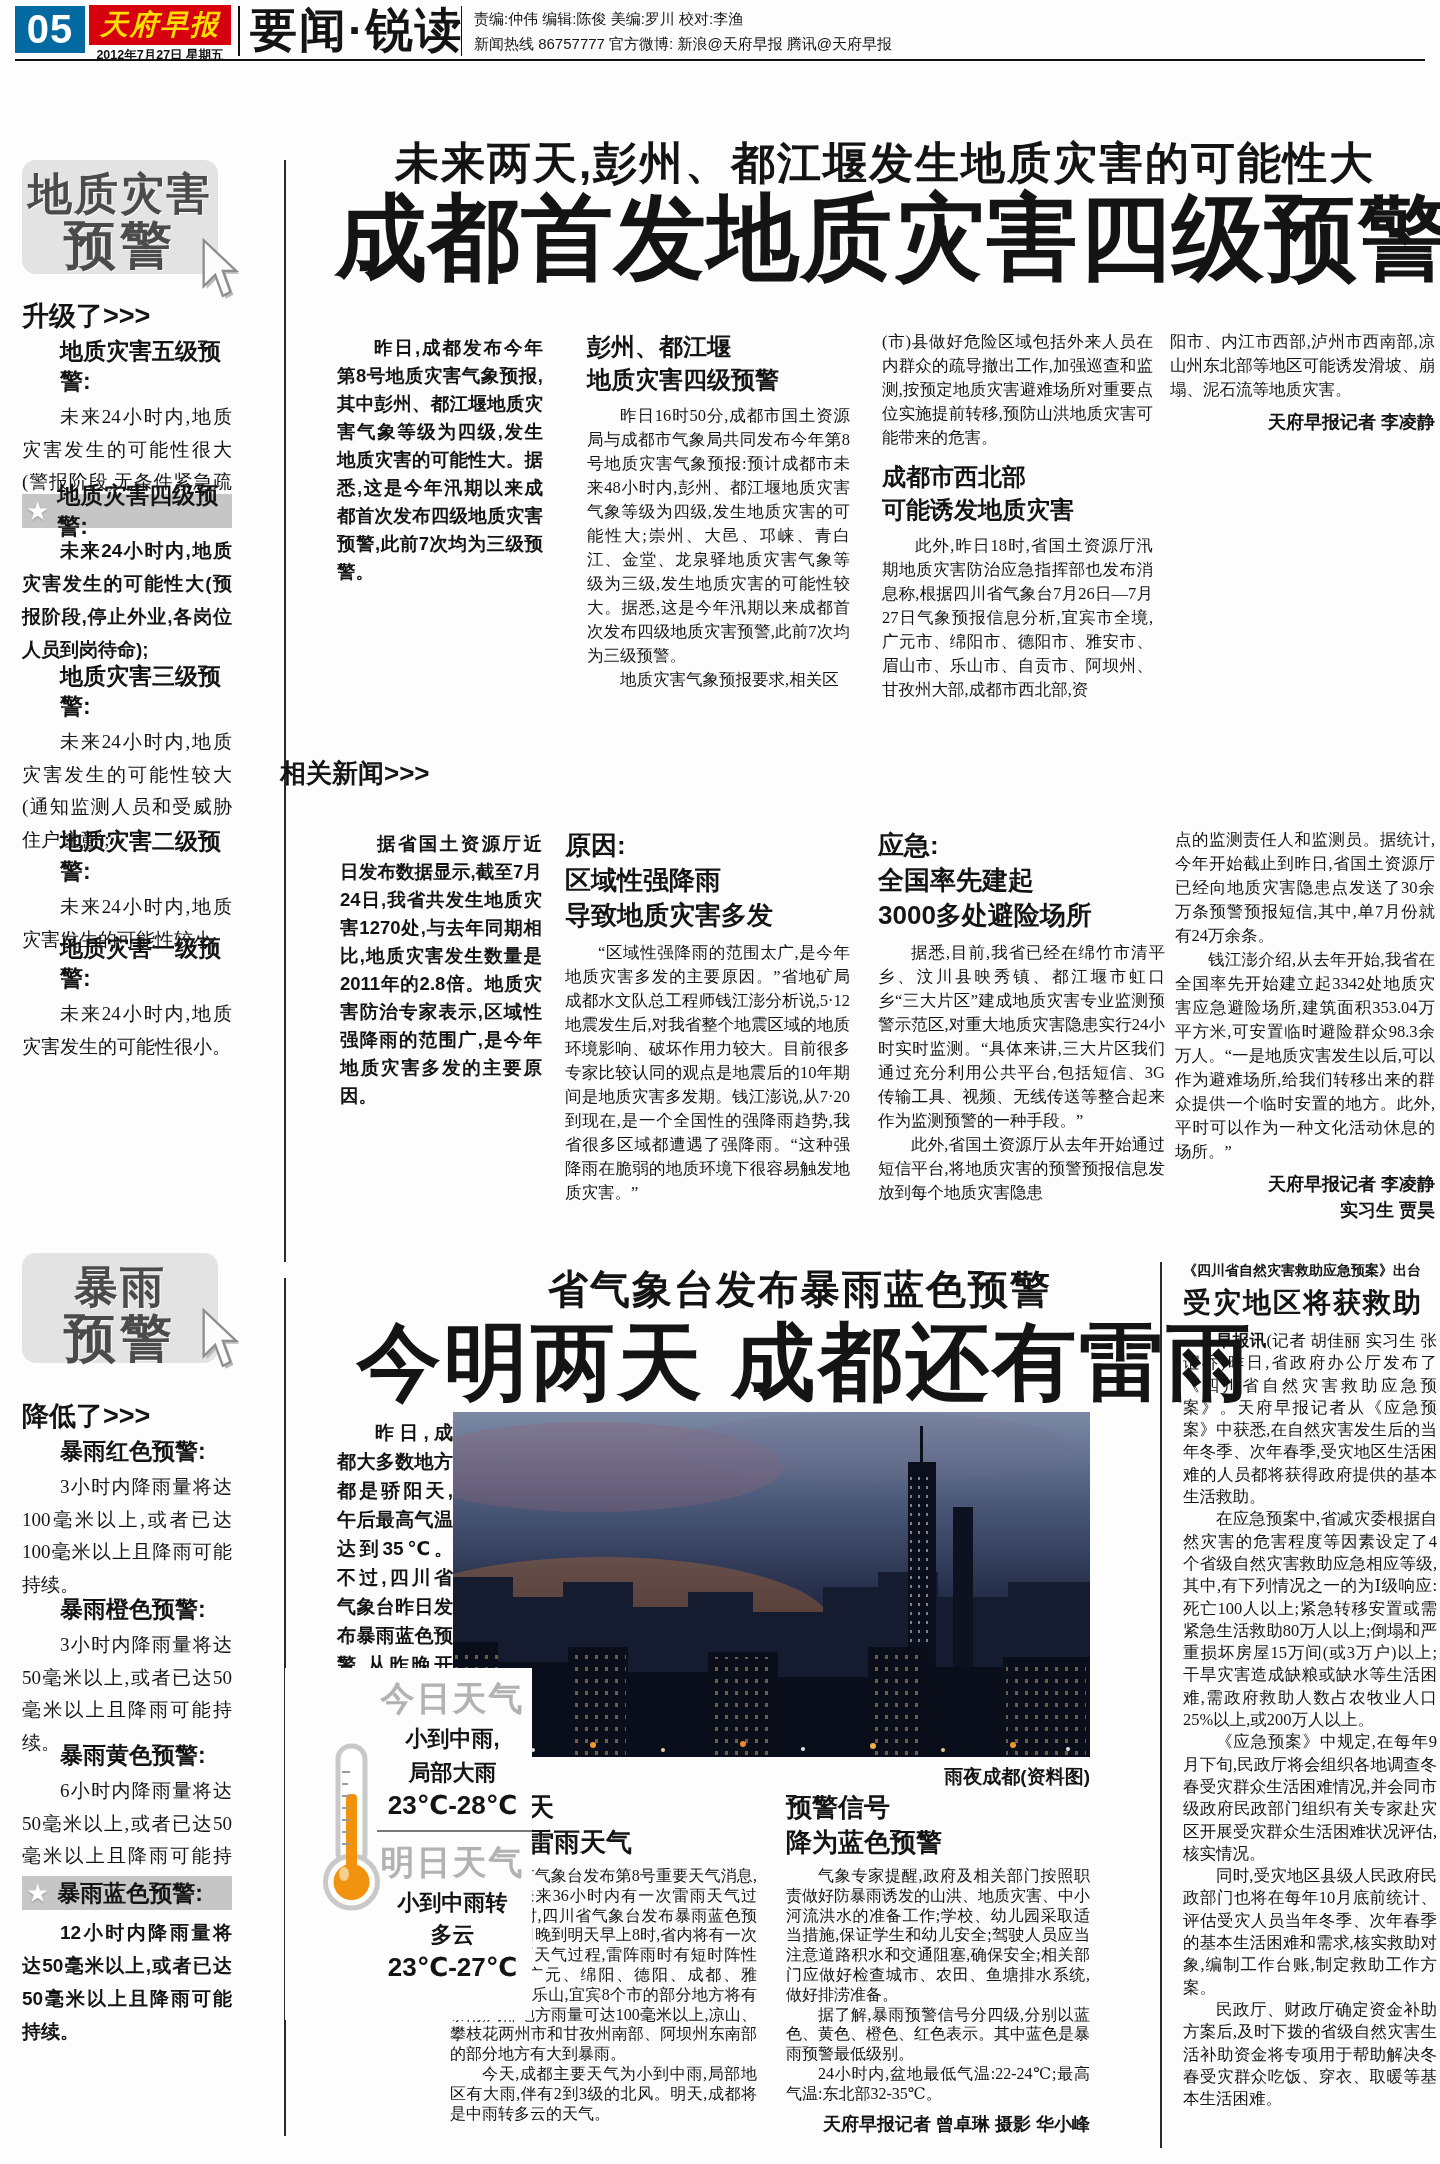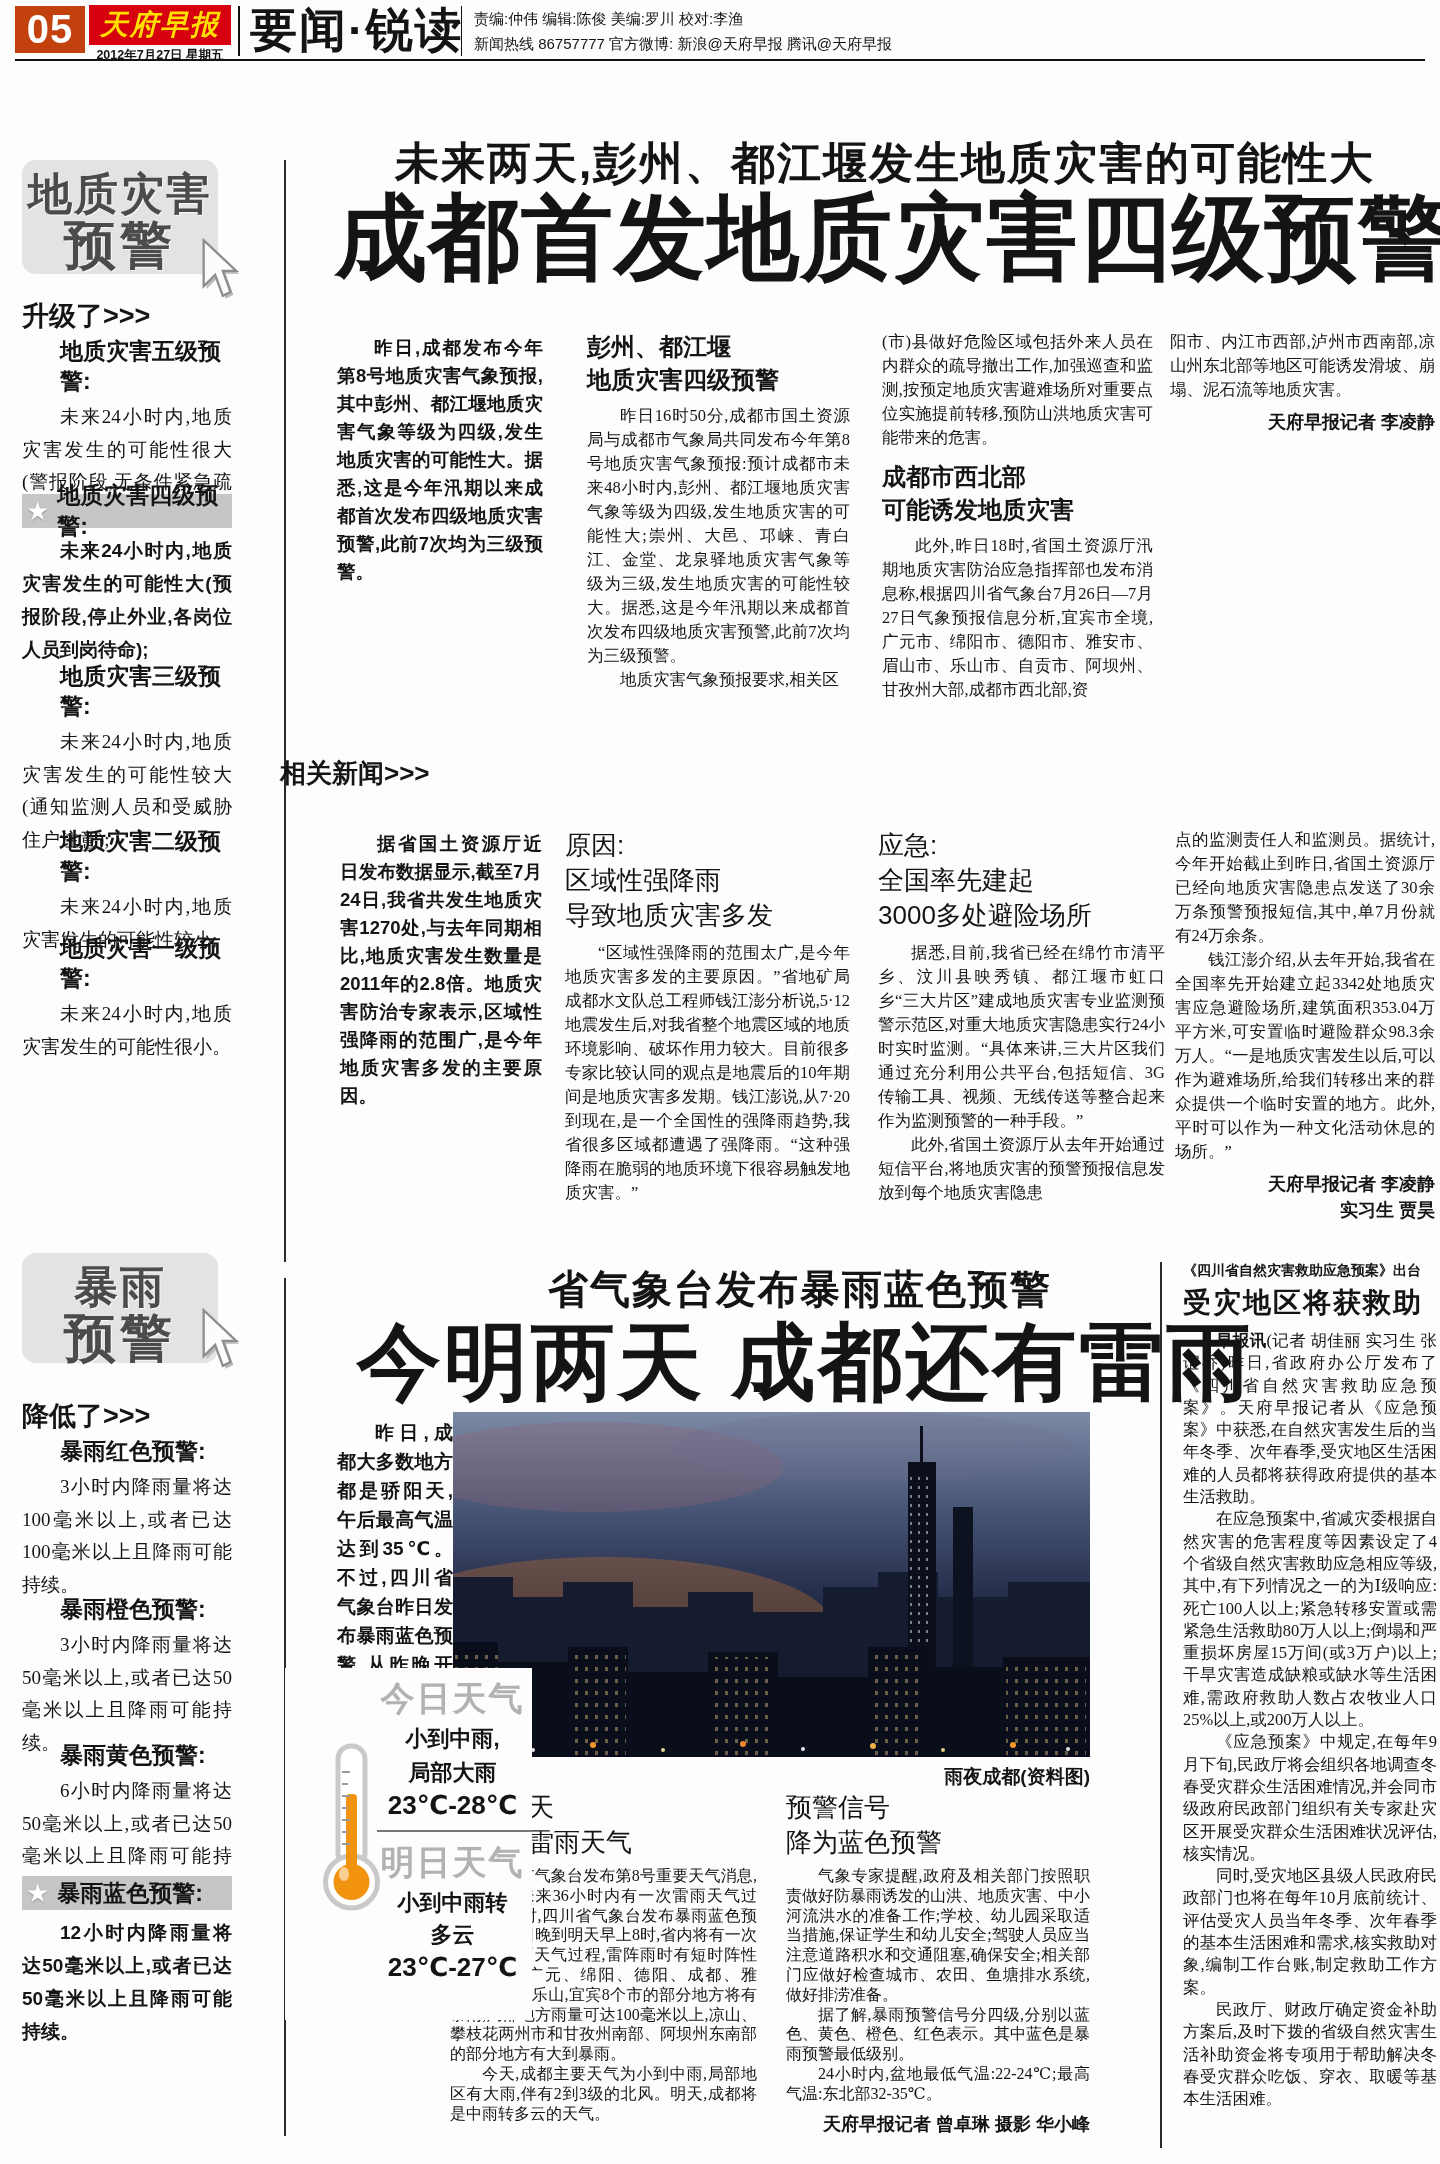--- a/index.html
+++ b/index.html
@@ -3,21 +3,21 @@
 <meta charset="utf-8">
 <style>
   html,body{margin:0;padding:0;background:#e9e9e9;}
   .page{position:relative;width:1440px;height:2164px;background:#fdfdfd;margin:0 auto;overflow:hidden;
         font-family:"Liberation Sans","DejaVu Sans",sans-serif;color:#141414;}
   .abs{position:absolute;}
   .center{text-align:center;}
   .right{text-align:right;}
 
   
-  .pageno{left:15px;top:6px;width:70px;height:47px;background:#c2410c;color:#fff;
+  .pageno{left:15px;top:6px;width:70px;height:47px;background:#0369a1;color:#fff;
           font-size:40px;font-weight:900;line-height:47px;text-align:center;letter-spacing:1px;}
   .masthead{left:89px;top:5px;width:142px;height:40px;line-height:40px;text-align:center;
             font-weight:900;font-size:28px;font-style:italic;letter-spacing:2px;}
   .mdate{left:89px;top:47px;width:142px;font-size:12.5px;font-weight:bold;text-align:center;}
   .hline{background:#111;}
   .section-title{left:250px;top:0px;font-size:47px;font-weight:900;letter-spacing:2px;line-height:60px;}
   .credits{left:474px;top:6px;font-size:15px;line-height:25px;font-weight:normal;}
 
   
   .vrule{width:2px;background:#2a2a2a;}
@@ -41,21 +41,21 @@
   .kicker1{font-size:44px;font-weight:900;letter-spacing:2px;}
   .headline1{font-size:92px;font-weight:900;letter-spacing:1px;line-height:100px;white-space:nowrap;
              transform:scaleY(1.02);transform-origin:top left;}
   .bodytxt{font-size:16.5px;line-height:24px;text-align:justify;
            font-family:"Liberation Serif","DejaVu Serif",serif;}
   .bodytxt p{margin:0;text-indent:2em;}
   .bodytxt p.cont{text-indent:0;}
   .boldcol{font-size:18.5px;font-weight:bold;line-height:28px;text-align:justify;}
   .boldcol p{margin:0;text-indent:2em;}
   .subhead{font-size:24px;font-weight:900;line-height:33px;}
-  .subhead2{font-size:26px;font-weight:400;line-height:35px;}
+  .subhead2{font-size:26px;font-weight:700;line-height:35px;}
   .byline{font-size:18px;font-weight:bold;text-align:right;margin-top:8px;
           font-family:"Liberation Sans","DejaVu Sans",sans-serif;}
 
   
   .kicker2{font-size:26px;font-weight:900;}
   .headline2{font-size:55px;font-weight:900;letter-spacing:1px;white-space:nowrap;}
 
   
   .kicker3{font-size:40px;font-weight:900;letter-spacing:2px;}
   .headline3{font-size:84px;font-weight:900;letter-spacing:3px;white-space:nowrap;}

